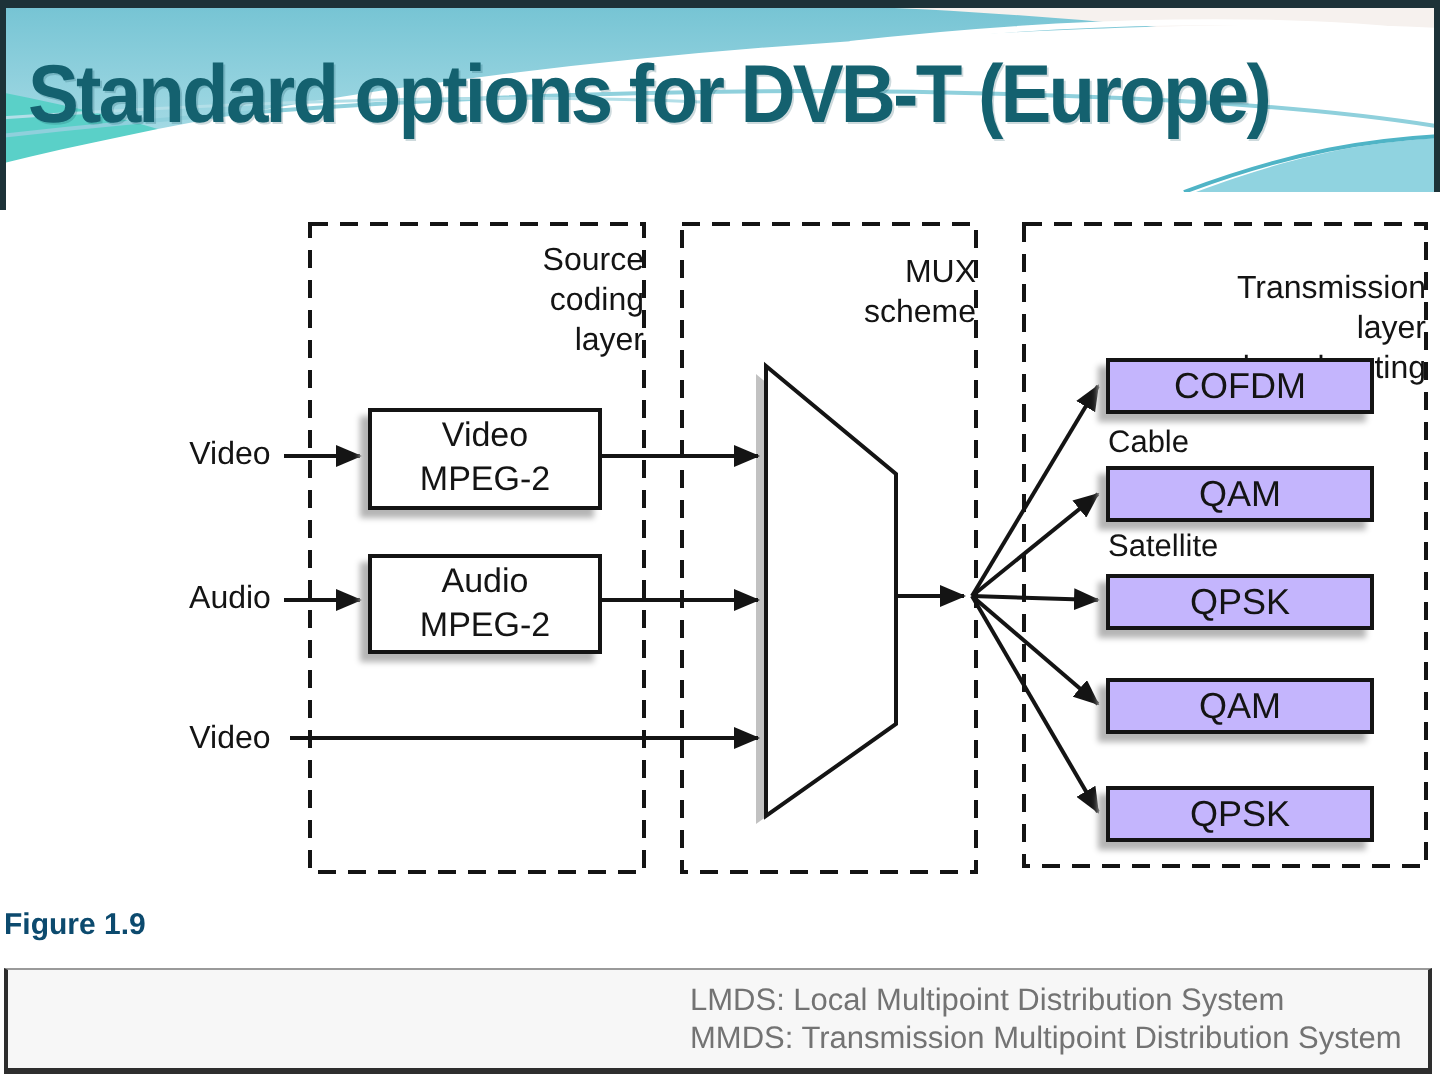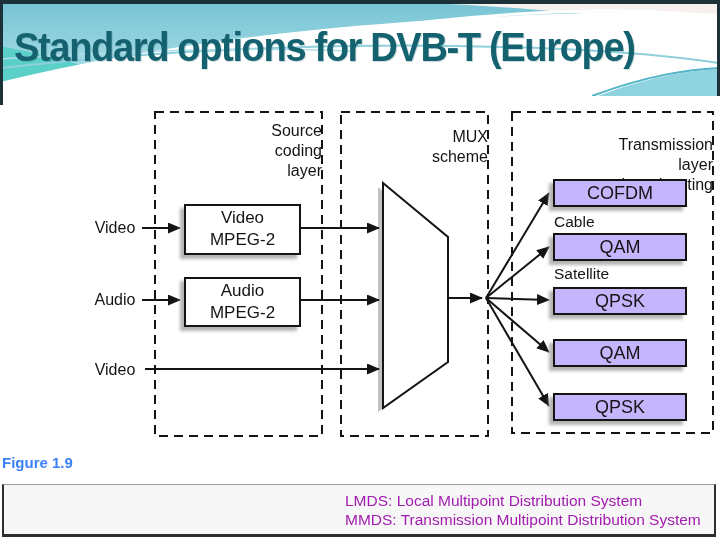--- a/index.html
+++ b/index.html
@@ -31,32 +31,32 @@
   }
   .mux-label { width:66px; text-align:center; font-size:15px; line-height:19px; white-space:pre-line; }
   .modbox {
     box-sizing:border-box; left:553px; width:134px; height:28px;
     background:#c4b5fd; border:2px solid #141414; box-shadow:-4px 4px 3px #b5b5b5;
     text-align:center; font-size:18px; line-height:24px;
   }
   .medium { left:554px; font-size:15.5px; }
 
   
-  .caption { position:absolute; left:2px; top:454px; z-index:2; display:flex; gap:20px; align-items:baseline; color:#3b82f6; }
+  .caption { position:absolute; left:2px; top:454px; z-index:2; display:flex; gap:20px; align-items:baseline; color:#0c4a6e; }
   .caption-fig { font-size:15px; font-weight:bold; }
   .caption-text { font-family:"Liberation Serif", serif; font-size:17px; }
 
   
   .footer {
     position:absolute; left:2px; top:484px; width:714px; height:53px; z-index:2;
     box-sizing:border-box; background:#f7f7f7;
     border-top:1px solid #9a9a9a; border-left:2px solid #2e2e2e;
     border-right:2px solid #2e2e2e; border-bottom:3px solid #2e2e2e;
   }
-  .footnotes { position:absolute; left:341px; top:6px; font-size:15.5px; line-height:19px; color:#a21caf; }
+  .footnotes { position:absolute; left:341px; top:6px; font-size:15.5px; line-height:19px; color:#737373; }
 </style>
 </head>
 <body>
 
 <div class="slide">
 
   <div class="banner">
     <svg viewBox="0 0 720 96">
       <defs>
         <linearGradient id="gTeal" x1="0" y1="0" x2="0" y2="1">

